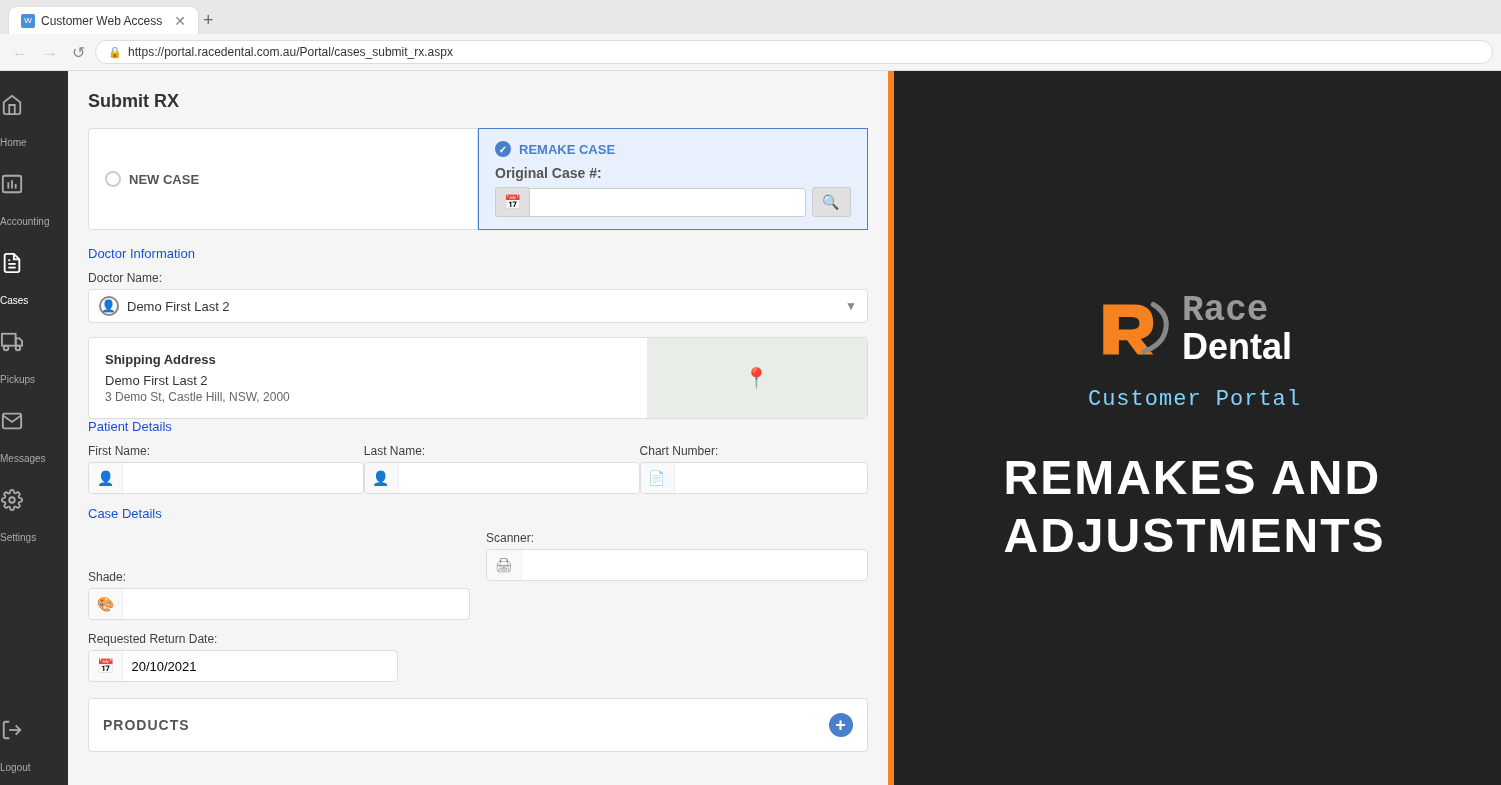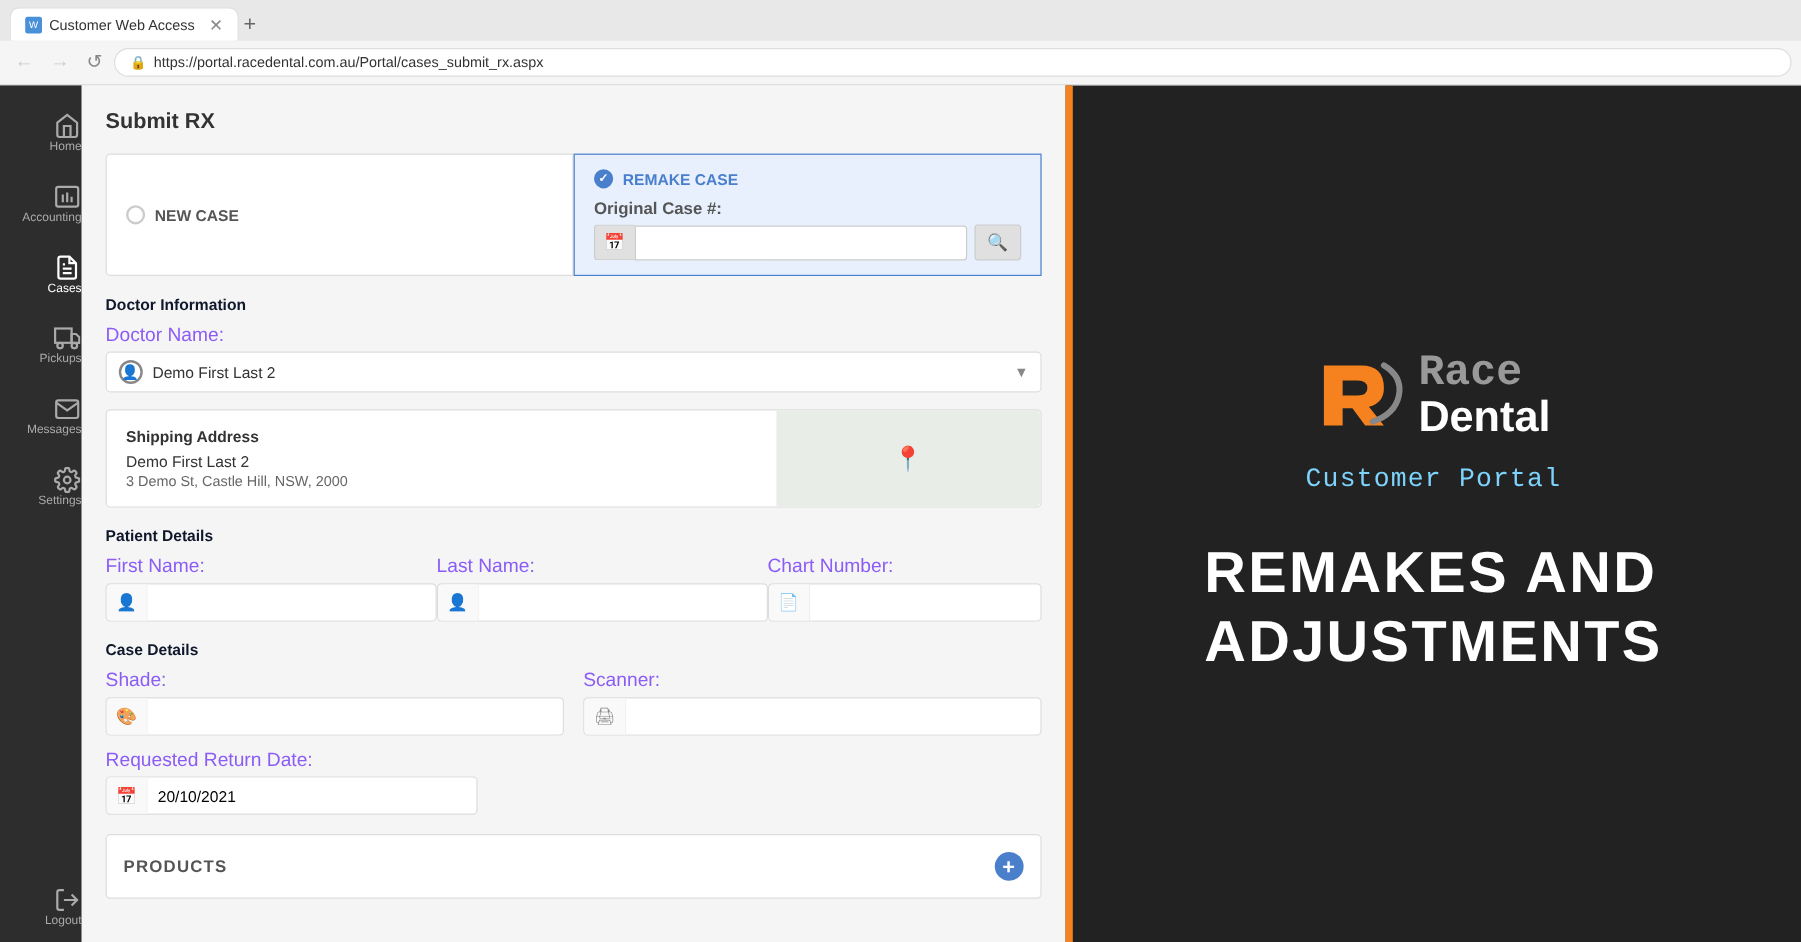--- a/index.html
+++ b/index.html
@@ -77,27 +77,27 @@
       width: 68px;
       background: #2d2d2d;
       display: flex;
       flex-direction: column;
       align-items: center;
       padding-top: 10px;
     }
     .sidebar-item {
       display: flex;
       flex-direction: column;
-      align-items: flex-end;
+      align-items: flex-start;
       padding: 12px 0;
       width: 100%;
       cursor: pointer;
       color: #aaa;
       font-size: 10px;
-      gap: 0;
+      gap: 20px;
       transition: color 0.2s;
     }
     .sidebar-item.active { color: #fff; }
     .sidebar-item .icon-wrap {
       width: 24px; height: 24px;
       display: flex; align-items: center; justify-content: center;
       font-size: 18px;
     }
     .sidebar-item .label { font-size: 10px; text-align: center; }
 
@@ -200,30 +200,30 @@
       padding: 6px 10px;
       margin-left: 6px;
       border-radius: 3px;
       cursor: pointer;
       font-size: 14px;
     }
 
     
     .section-header {
       font-size: 13px;
-      color: #0f172a;
-      font-weight: 700;
+      color: #1d4ed8;
+      font-weight: 400;
       margin-bottom: 10px;
-      margin-top: 16px;
+      margin-top: 0;
     }
 
     
     .field-label {
-      font-size: 16px;
-      color: #8b5cf6;
+      font-size: 12px;
+      color: #404040;
       margin-bottom: 4px;
     }
     .select-with-icon {
       display: flex;
       align-items: center;
       border: 1px solid #ddd;
       border-radius: 4px;
       background: white;
       padding: 6px 10px;
       gap: 8px;
@@ -294,21 +294,21 @@
       flex: 1;
       border: none;
       padding: 7px 8px;
       font-size: 13px;
       background: transparent;
       outline: none;
     }
 
     
     .shade-row { display: flex; gap: 16px; }
-    .shade-field { flex: 1; }
+    .shade-field { flex: 1; margin-top: 39px; }
     .scanner-field { flex: 1; }
     .date-input-wrap {
       display: flex;
       align-items: center;
       border: 1px solid #ddd;
       border-radius: 4px;
       background: white;
     }
     .date-icon-wrap {
       padding: 7px 8px;

